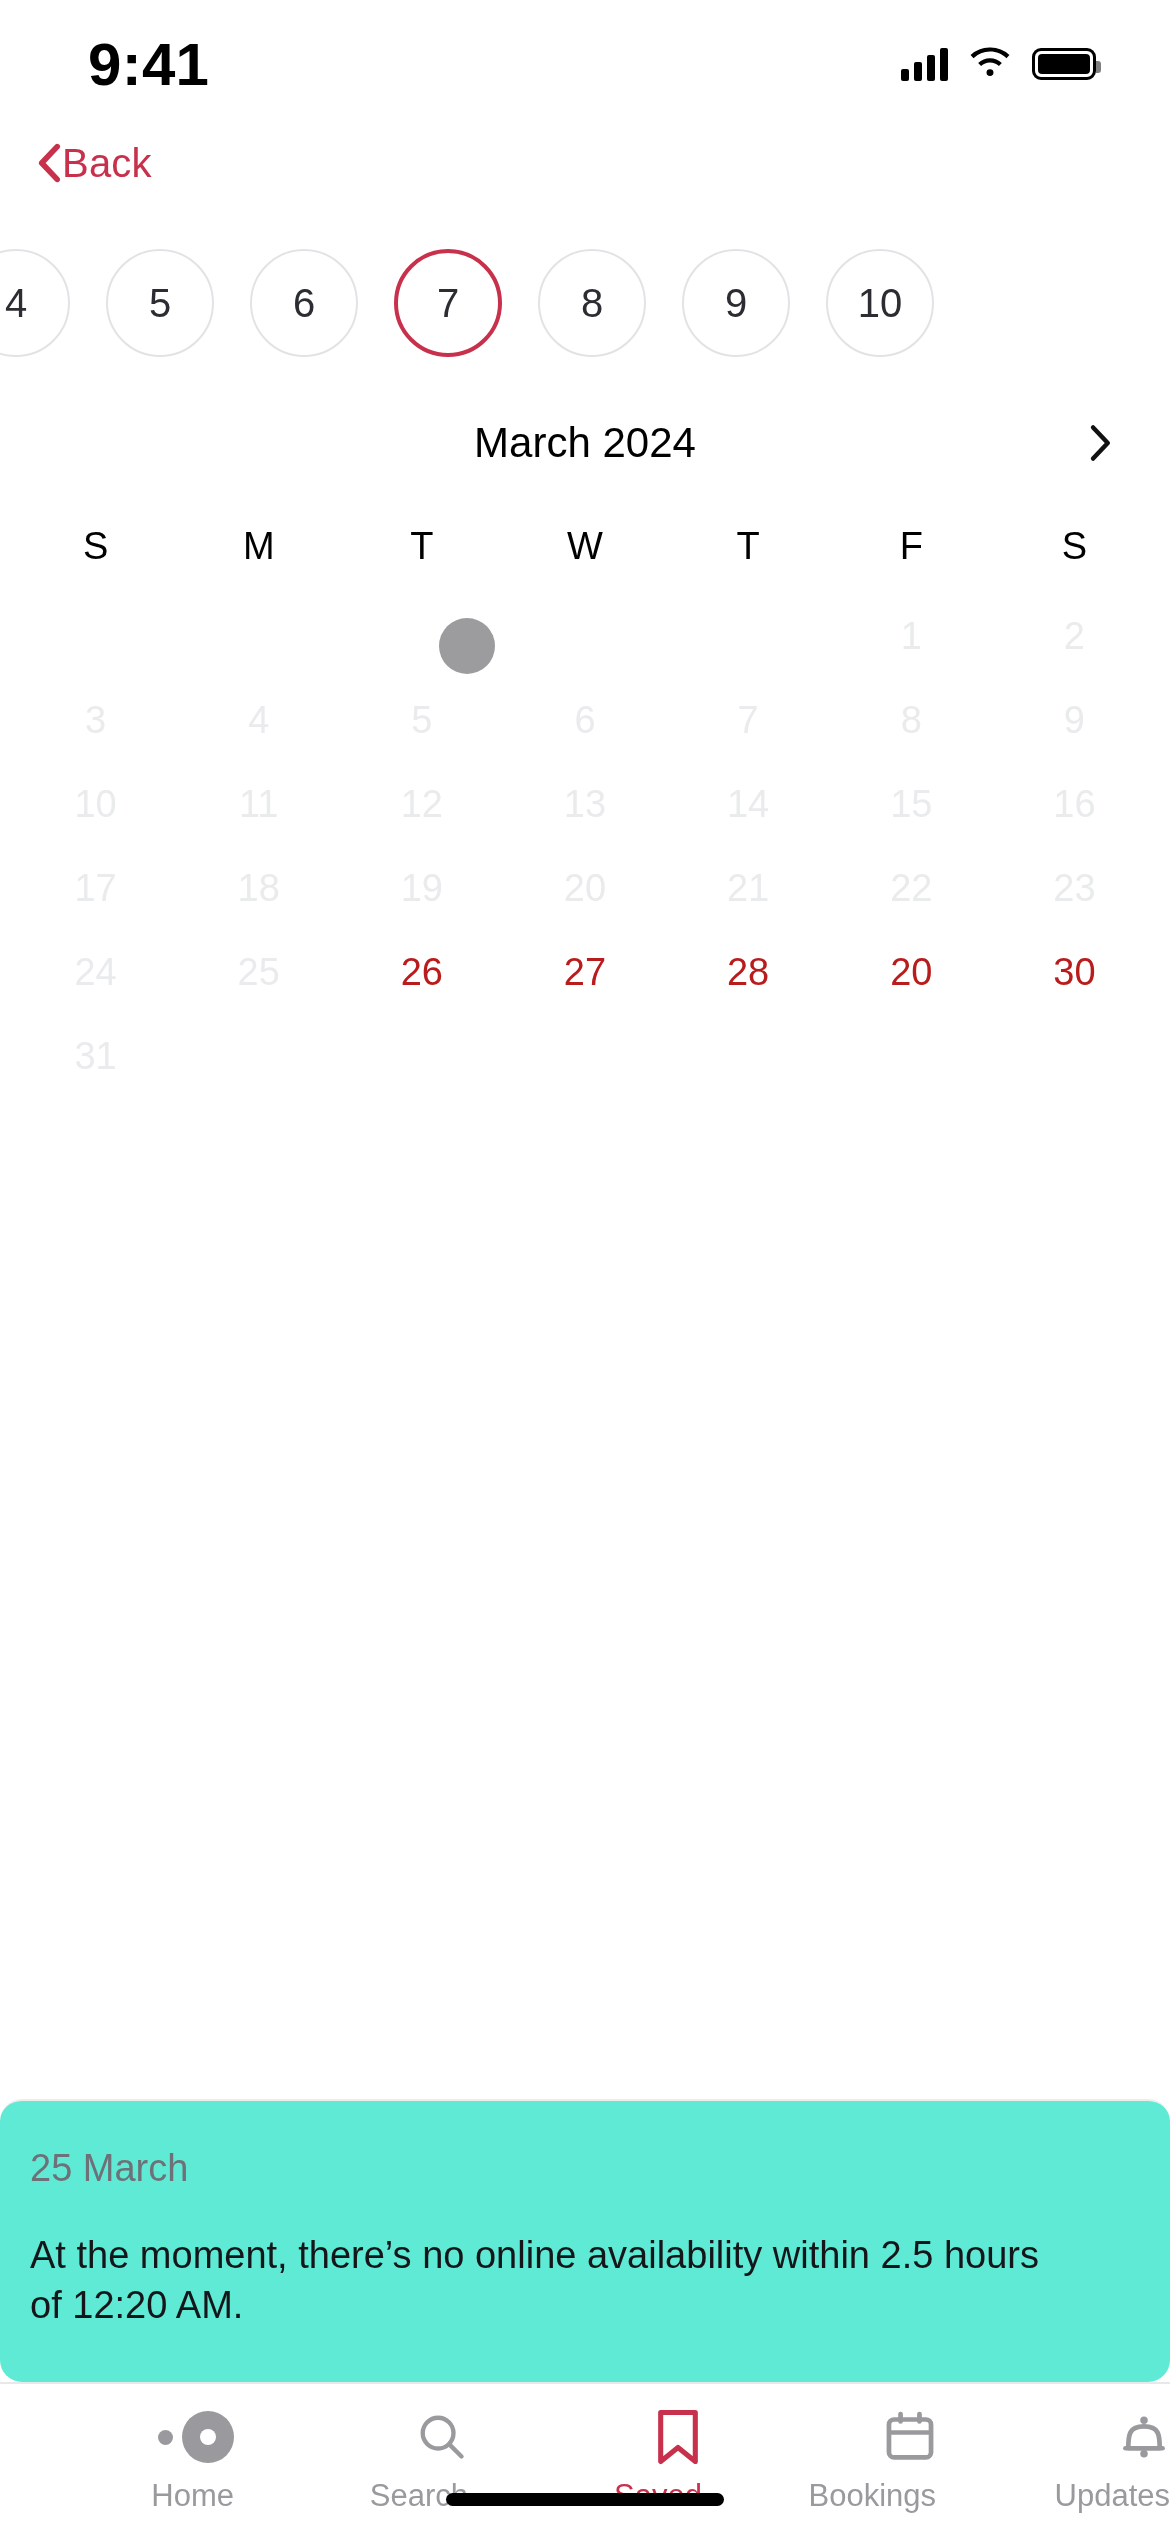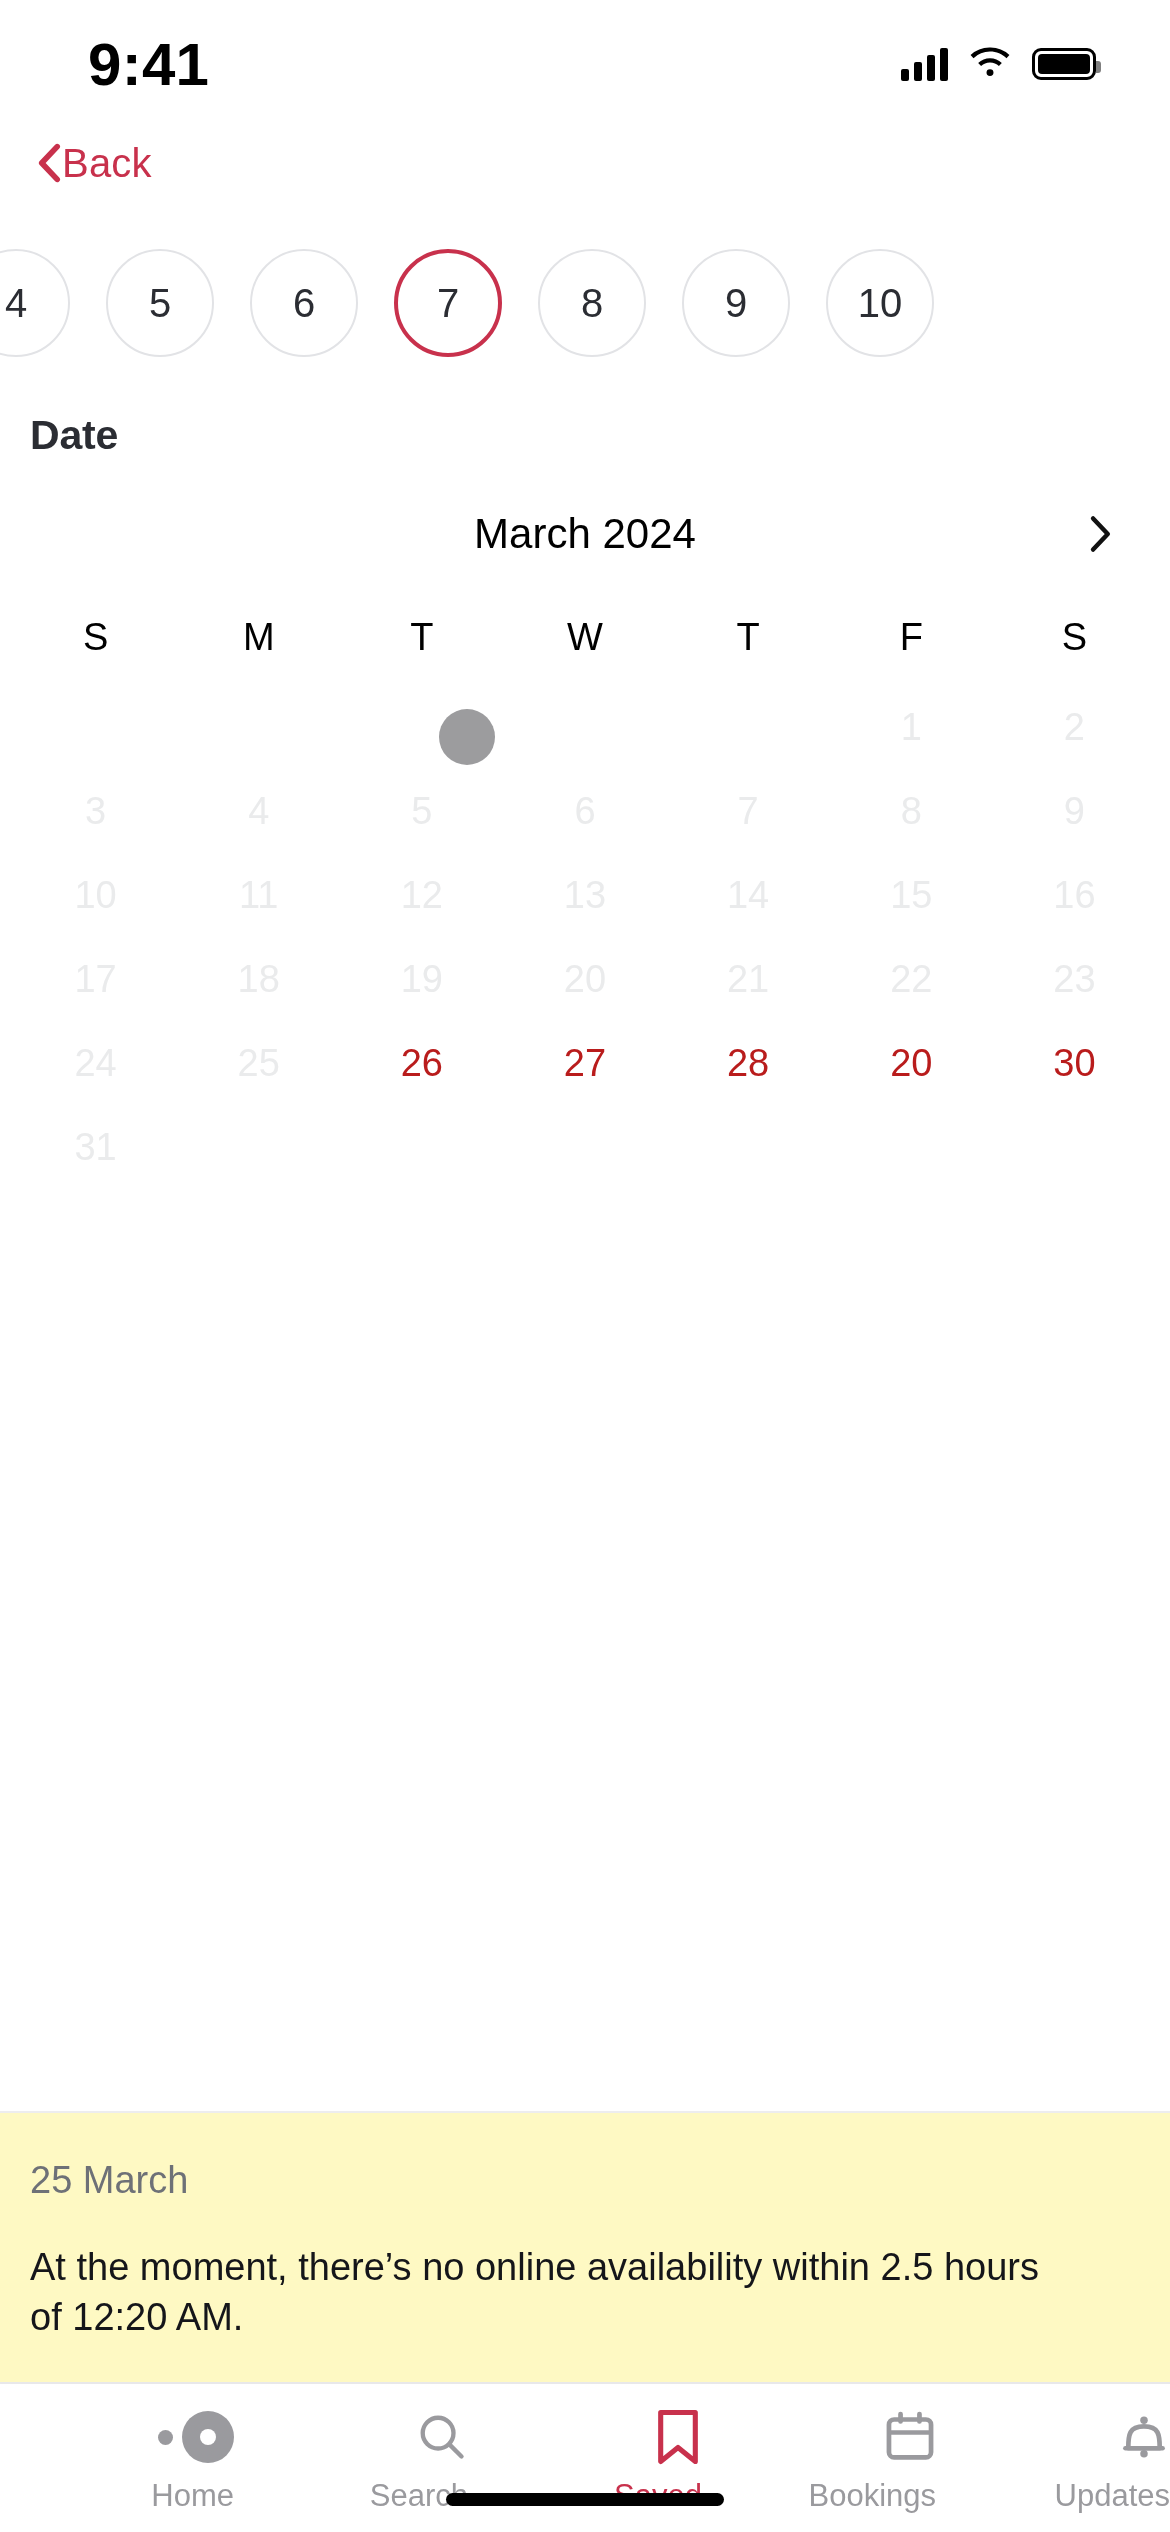--- a/index.html
+++ b/index.html
@@ -133,23 +133,24 @@
     pointer-events:none;
   }
   .spinner-dot {
     width:56px; height:56px; border-radius:50%;
     background:#9C9C9E;
   }
 
   
   .info-panel {
     border-top:2px solid #EDEDEE;
-    background:#fef9c3;
-    padding:46px 30px 40px 30px;
+    background:#5eead4;
+    padding:46px 30px 52px 30px;
     flex:0 0 auto;
+    border-radius:22px;
   }
   .info-date {
     font-size:38px; color:#6E7177; font-weight:400; margin-bottom:40px;
   }
   .info-msg {
     font-size:38px; color:#15161A; line-height:1.32; font-weight:400;
     max-width:1030px;
   }
 
   
@@ -237,21 +238,20 @@
           <span>8</span>
         </div>
         <div class="party-chip">
           <span>9</span>
         </div>
         <div class="party-chip">
           <span>10</span>
         </div>
       </div>
 
-    <div class="section-title" style="padding-top:44px;">Date</div>
 
     <div class="cal-header">
       <div class="cal-month">March 2024</div>
       <button class="cal-next">
         <svg class="chev-right" viewBox="0 0 13 22">
           <polyline points="2.5,2 11,11 2.5,20" fill="none" stroke="#111" stroke-width="2.6" stroke-linecap="round" stroke-linejoin="round"></polyline>
         </svg>
       </button>
     </div>
 

